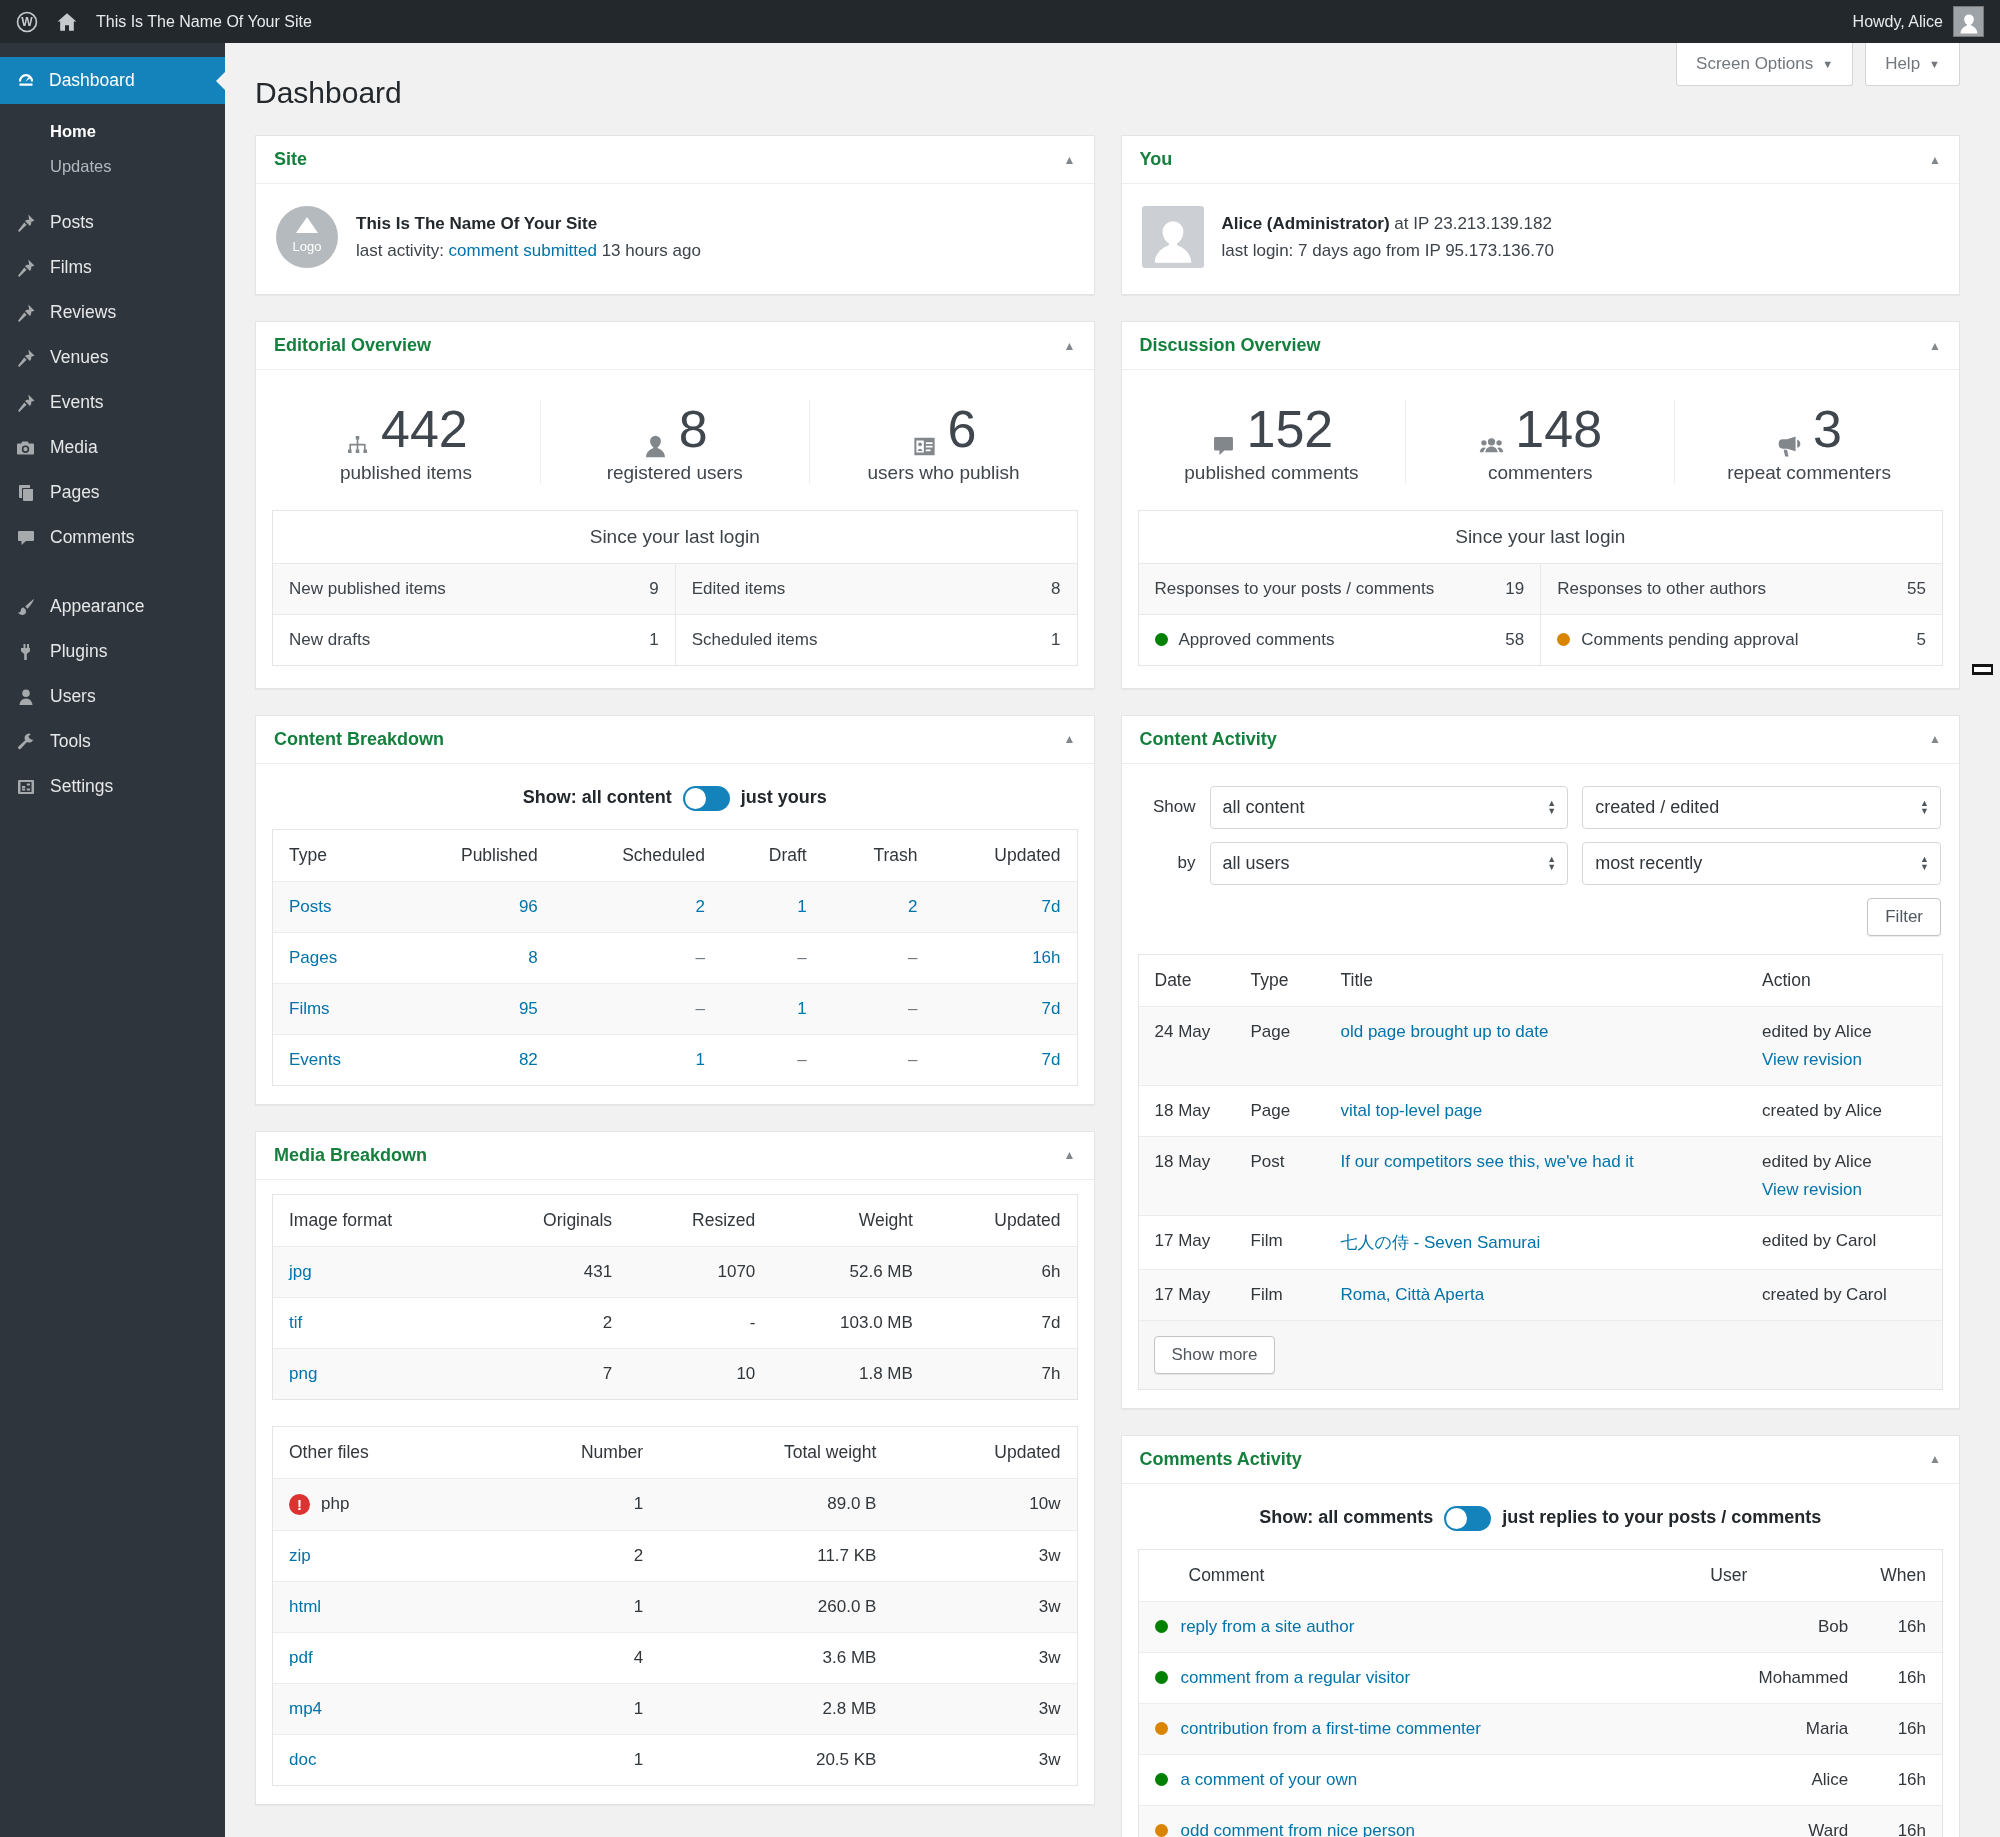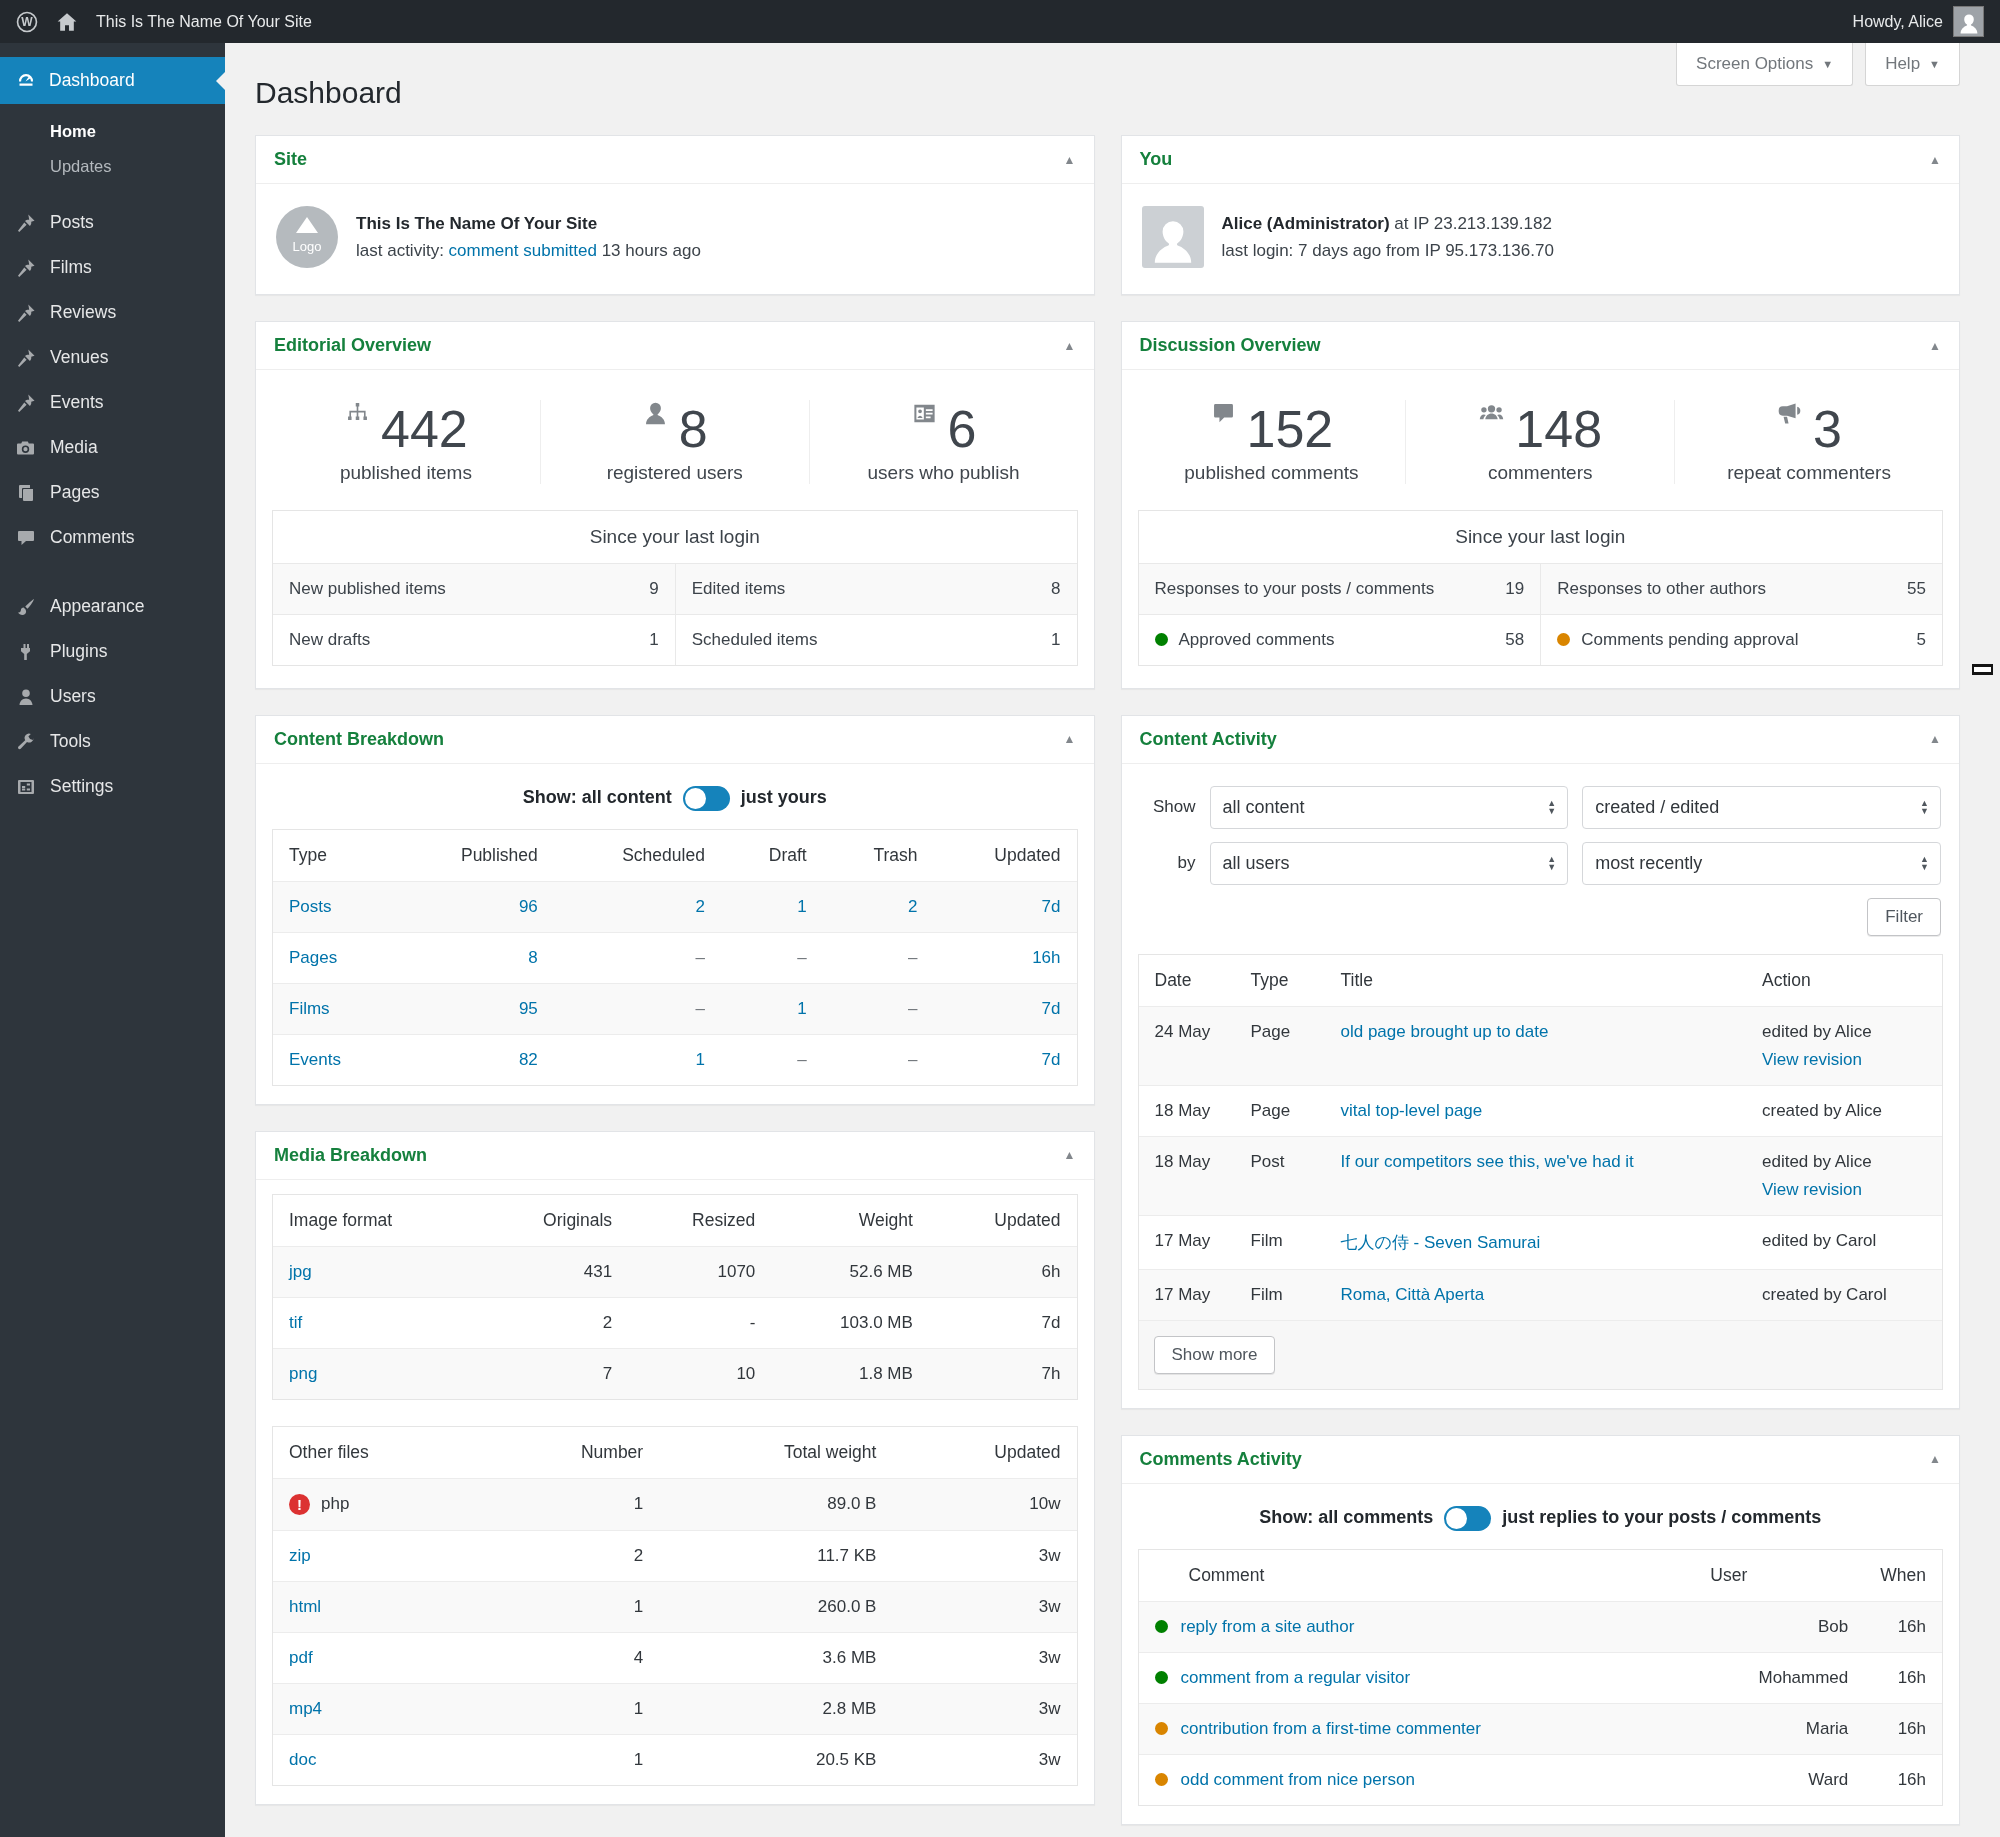--- a/index.html
+++ b/index.html
@@ -60,21 +60,21 @@
   .site-logo .lg { font-size:13px; margin-top:4px; }
   .you-avatar { width:62px; height:62px; background:#ccd0d4; border-radius:3px; flex:none;
     display:flex; align-items:flex-end; justify-content:center; overflow:hidden; }
   .you-avatar svg { width:52px; height:52px; color:#fff; }
   .bold { font-weight:700; color:#23282d; }
 
   
   .stats { display:flex; text-align:center; padding:16px 0 24px; }
   .stat { flex:1; }
   .stat + .stat { border-left:1px solid #eee; }
-  .num-row { display:flex; align-items:flex-start; justify-content:center; gap:10px; }
+  .num-row { display:flex; align-items:flex-end; justify-content:center; gap:10px; }
   .num { font-size:52px; font-weight:300; color:#40464d; line-height:1.15; }
   .stat-icon { width:27px; height:27px; color:#82878c; }
   .stat-label { font-size:19px; color:#40464d; margin-top:2px; }
 
   
   .since { border:1px solid #e5e5e5; margin:2px 0 4px; }
   .since-title { text-align:center; padding:15px; font-size:19px; color:#3c434a; }
   .since-row { display:grid; grid-template-columns:1fr 1fr; border-top:1px solid #e9e9e9; }
   .since-row.odd { background:#f9f9f9; }
   .scell { display:flex; align-items:center; padding:15px 16px; font-size:17px; color:#3c434a; }
@@ -839,20 +839,30 @@
                     <td>
                       <span class="cmt-cell">
                         <span class="dot orange"></span>
                         <a href="#">contribution from a first-time commenter</a>
                       </span>
                     </td>
                     <td>Maria</td>
                     <td>16h</td>
                   </tr>
 
+                  <tr>
+                    <td>
+                      <span class="cmt-cell">
+                        <span class="dot green"></span>
+                        <a href="#">a comment of your own</a>
+                      </span>
+                    </td>
+                    <td>Alice</td>
+                    <td>16h</td>
+                  </tr>
 
                   <tr>
                     <td>
                       <span class="cmt-cell">
                         <span class="dot orange"></span>
                         <a href="#">odd comment from nice person</a>
                       </span>
                     </td>
                     <td>Ward</td>
                     <td>16h</td>

